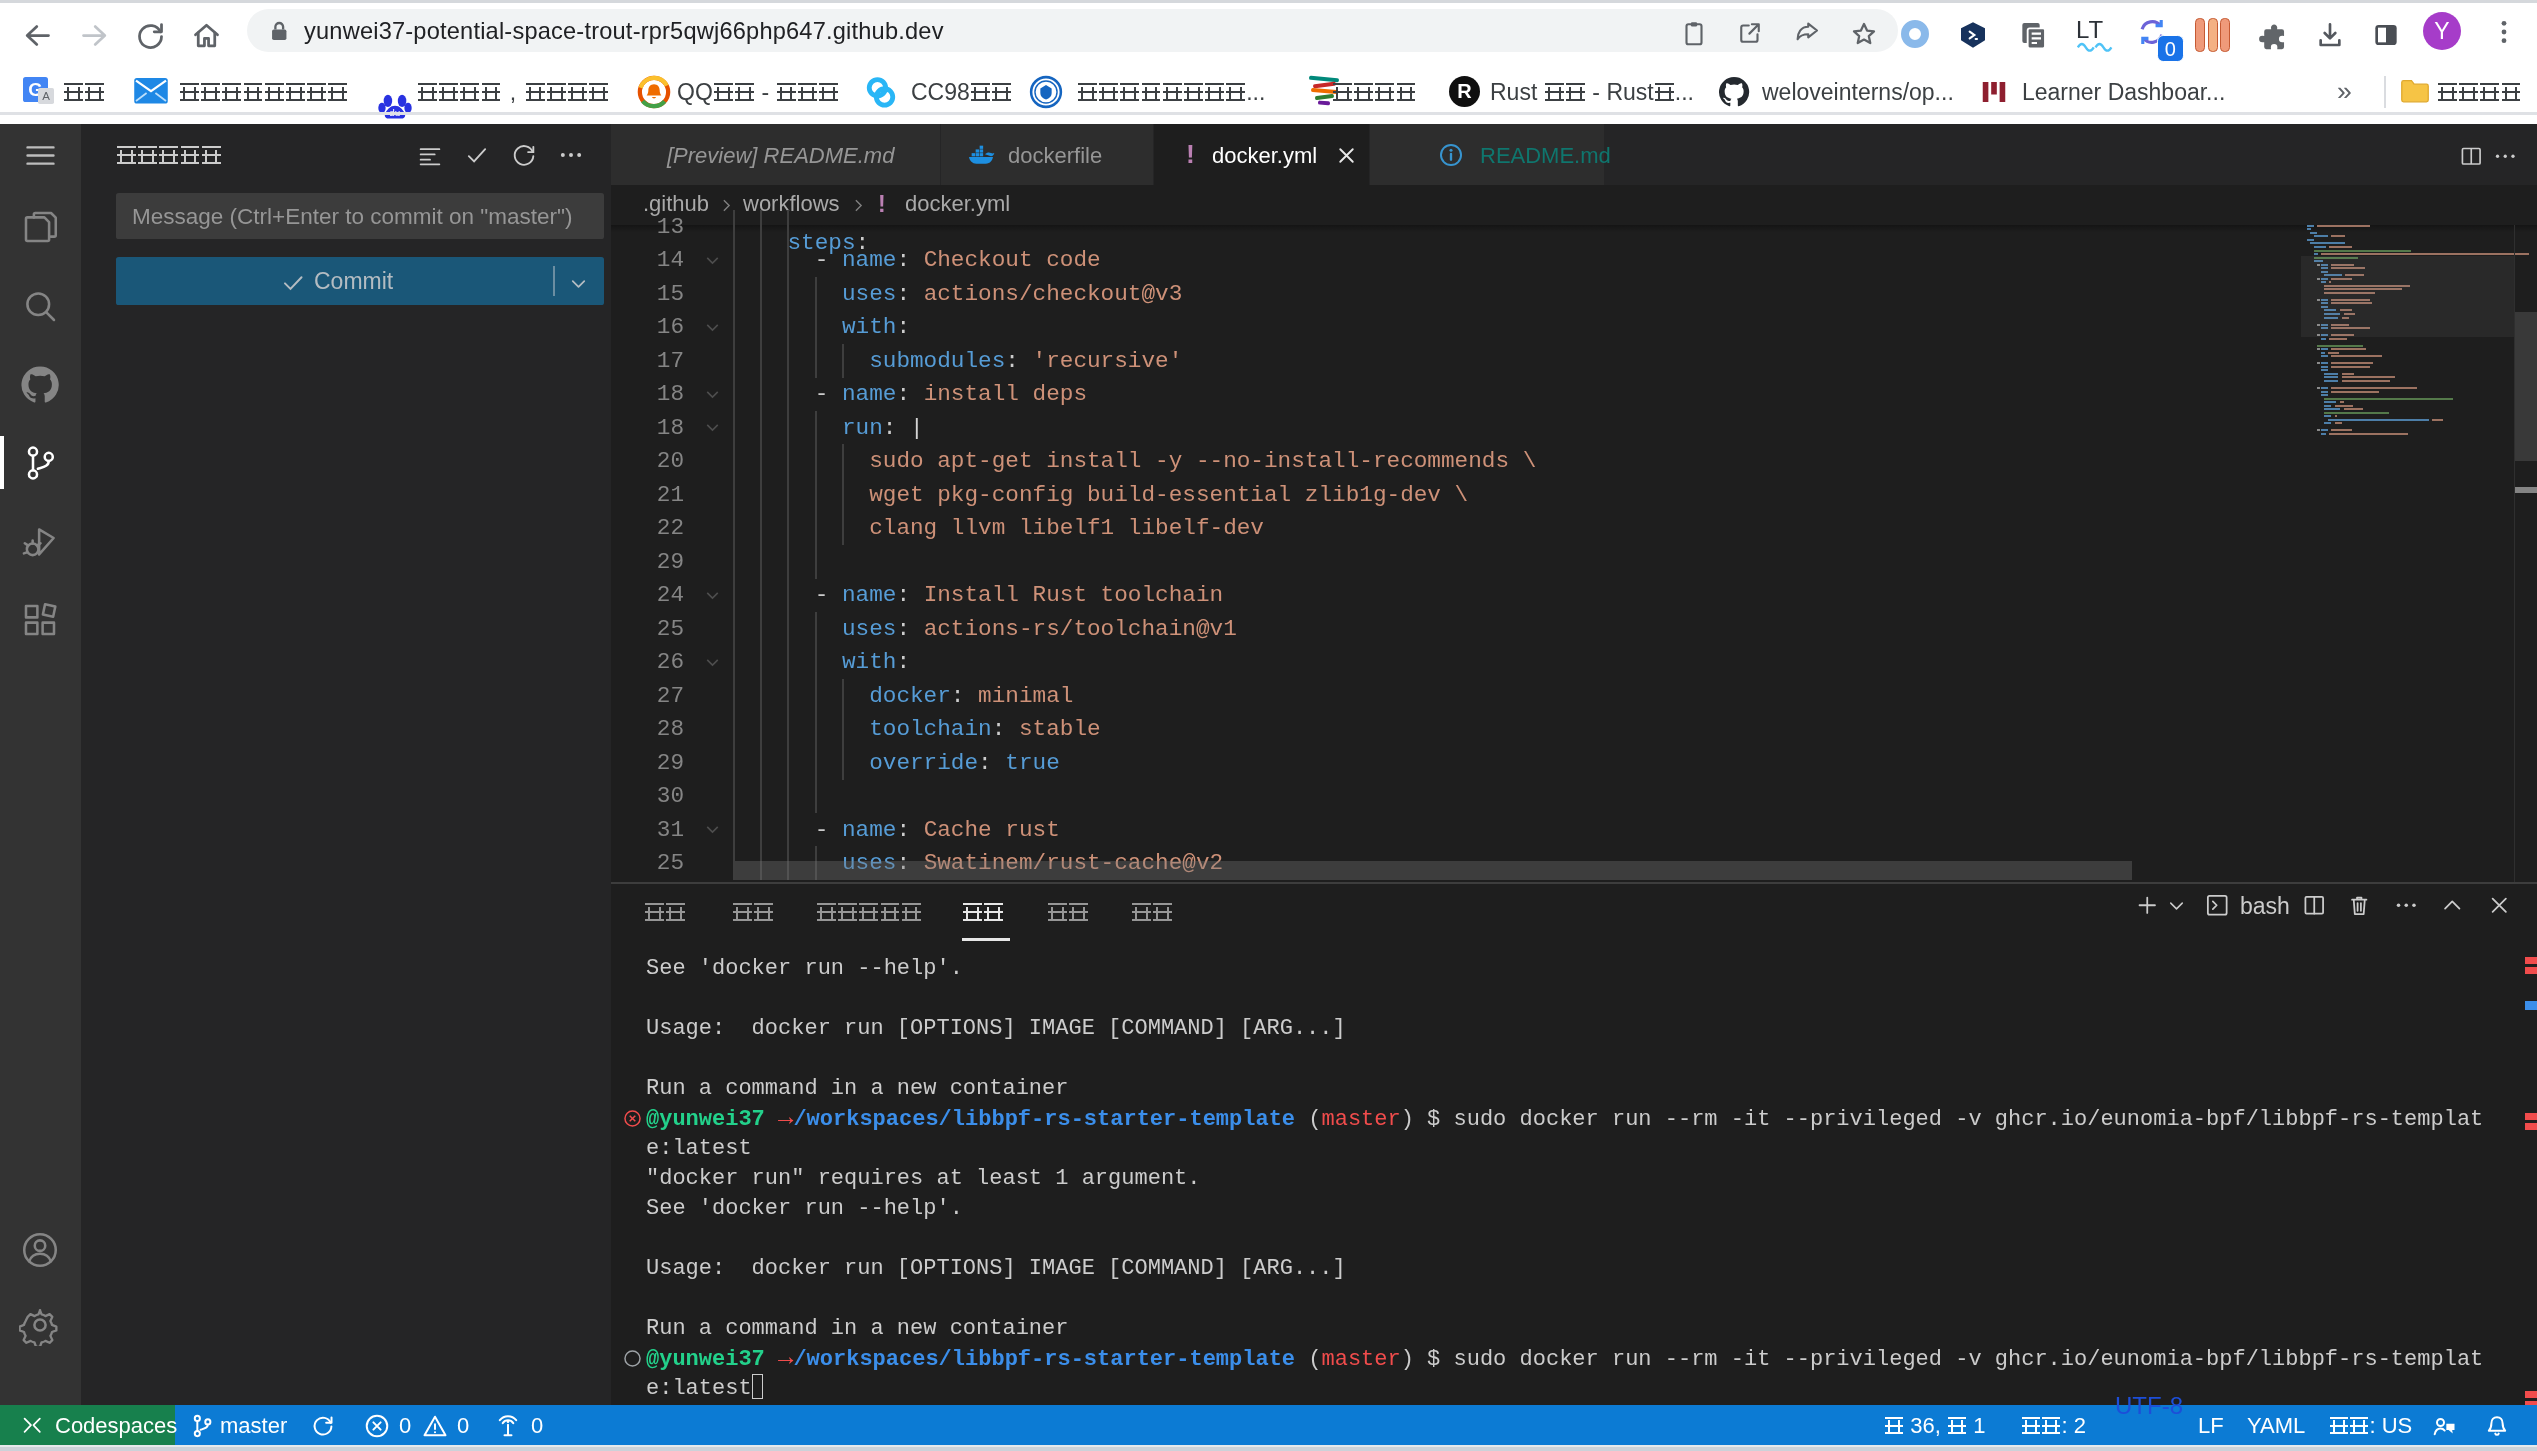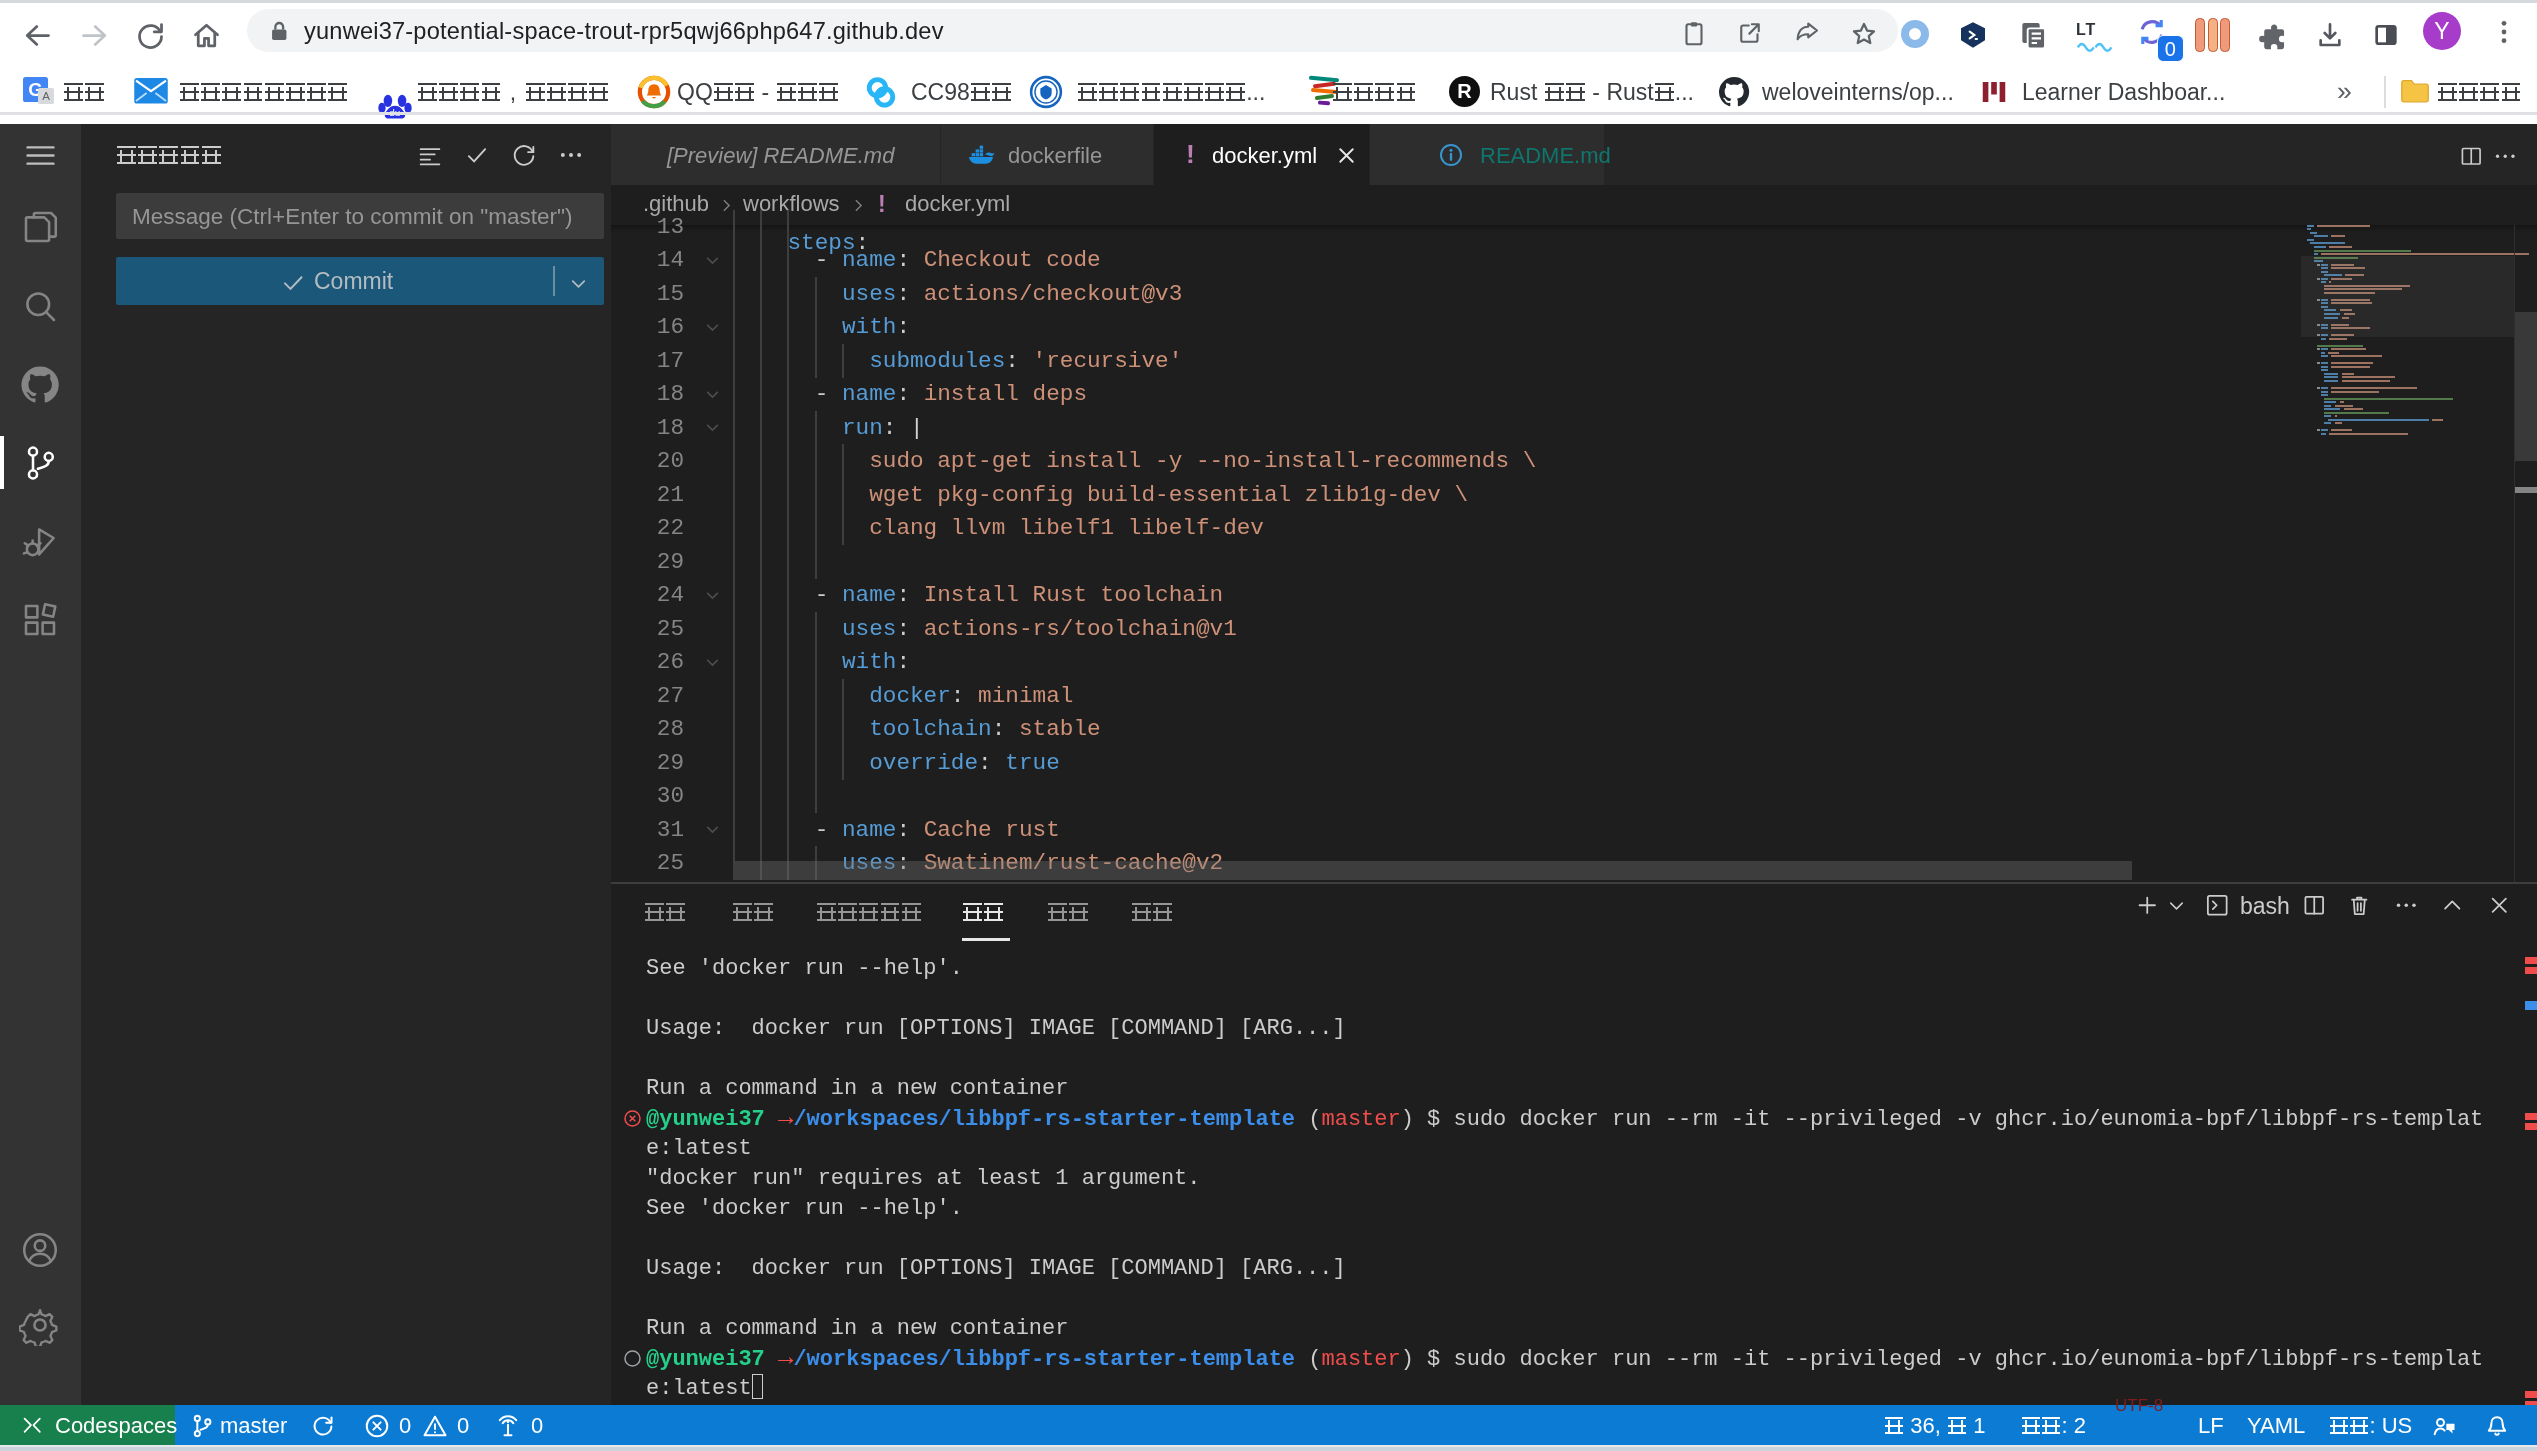--- a/index.html
+++ b/index.html
@@ -76,21 +76,21 @@
       <path d="M9.5 9.5 13 12l-3.5 2.5M14 15h1" stroke="#fff" stroke-width="1.6" fill="none" stroke-linecap="round"></path>
     </svg>
   </div>
 <div class="ab" style="left:2017px;top:18.5px;width:32px;height:32px">
     <svg class="ab " style="left:0px;top:0px" width="32" height="32" viewBox="0 0 24 24" fill="none">
       <rect x="4" y="3" width="13" height="15" rx="1.5" fill="#5f6368"></rect>
       <rect x="8" y="7" width="13" height="15" rx="1.5" fill="#5f6368" stroke="#fff" stroke-width="1.4"></rect>
       <path d="M11 11h7M11 14.5h7M11 18h4" stroke="#fff" stroke-width="1.6"></path>
     </svg>
   </div>
-<div class="ab" style="left:2076px;top:19.4px;width:39px;height:21px;color:#2d3238;font-weight:bold;font-size:16px;line-height:21px;letter-spacing:0.9px">LT</div>
+<div class="ab" style="left:2076px;top:19.4px;width:39px;height:21px;color:#2d3238;font-weight:normal;font-size:24px;line-height:21px;letter-spacing:0.9px">LT</div>
 <div class="ab" style="left:2076px;top:42px;width:39px;height:10.6px">
     <svg class="ab " style="left:0px;top:0px" width="39" height="10.6" viewBox="0 0 44 12" fill="none">
       <path d="M2 6c3-5 6-5 9 0s6 5 9 0M22 6c3-5 6-5 9 0s6 5 9 0" stroke="#4fc3f7" stroke-width="2.6" fill="none"></path>
     </svg>
   </div>
 <div class="ab" style="left:2135px;top:15px;width:34px;height:34px;color:#7a6ff0">
     <svg class="ab " style="left:0px;top:0px" width="34" height="34" viewBox="0 0 24 24" fill="none">
       <path d="M5 10a7.5 7.5 0 0 1 13-2.5M19 14a7.5 7.5 0 0 1-13 2.5" stroke="#6c63d8" stroke-width="2.2" fill="none"></path>
       <path d="M18.5 3.5v4h-4M5.5 20.5v-4h4" stroke="#4285f4" stroke-width="2.2" fill="none"></path>
     </svg>
@@ -672,21 +672,21 @@
 <div class="ab" style="left:457px;top:1413px;font-size:22px;line-height:25px;color:#fff">0</div>
 <div class="ab" style="left:494px;top:1412px;width:28px;height:28px">
     <svg class="ab " style="left:0px;top:0px" width="28" height="28" viewBox="0 0 24 24" fill="none">
       <path d="M12 11v9M9 20h6M7.5 9.5a5.5 5.5 0 0 1 9 0M5 7a9 9 0 0 1 14 0" stroke="#ffffff" stroke-width="1.7" stroke-linecap="round" stroke-linejoin="round" fill="none"></path>
       <circle cx="12" cy="8.3" r="1.1" fill="#fff"></circle>
     </svg>
   </div>
 <div class="ab" style="left:531px;top:1413px;font-size:22px;line-height:25px;color:#fff">0</div>
 <div class="ab" style="left:1884px;top:1413px;font-size:22px;line-height:25px;color:#fff"><i class="c"></i> 36, <i class="c"></i> 1</div>
 <div class="ab" style="left:2021px;top:1413px;font-size:22px;line-height:25px;color:#fff"><i class="c"></i><i class="c"></i>: 2</div>
-<div class="ab" style="left:2115px;top:1393px;font-size:17px;line-height:25px;color:#7f1d1d">UTF-8</div>
+<div class="ab" style="left:2115px;top:1393px;font-size:24px;line-height:25px;color:#1d4ed8">UTF-8</div>
 <div class="ab" style="left:2198px;top:1413px;font-size:22px;line-height:25px;color:#fff">LF</div>
 <div class="ab" style="left:2247px;top:1413px;font-size:22px;line-height:25px;color:#fff">YAML</div>
 <div class="ab" style="left:2329px;top:1413px;font-size:22px;line-height:25px;color:#fff"><i class="c"></i><i class="c"></i>: US</div>
 <div class="ab" style="left:2430px;top:1412px;width:28px;height:28px">
     <svg class="ab " style="left:0px;top:0px" width="28" height="28" viewBox="0 0 24 24" fill="none">
       <circle cx="9" cy="9" r="3" stroke="#ffffff" stroke-width="1.7" stroke-linecap="round" stroke-linejoin="round" fill="none"></circle>
       <path d="M4 19c.8-3.2 2.6-4.8 5-4.8 1.5 0 2.7.6 3.6 1.7" stroke="#ffffff" stroke-width="1.7" stroke-linecap="round" stroke-linejoin="round" fill="none"></path>
       <path d="M14 10h7v5.5h-2l.5 3-3.5-3H14z" fill="#fff"></path>
     </svg>
   </div>

